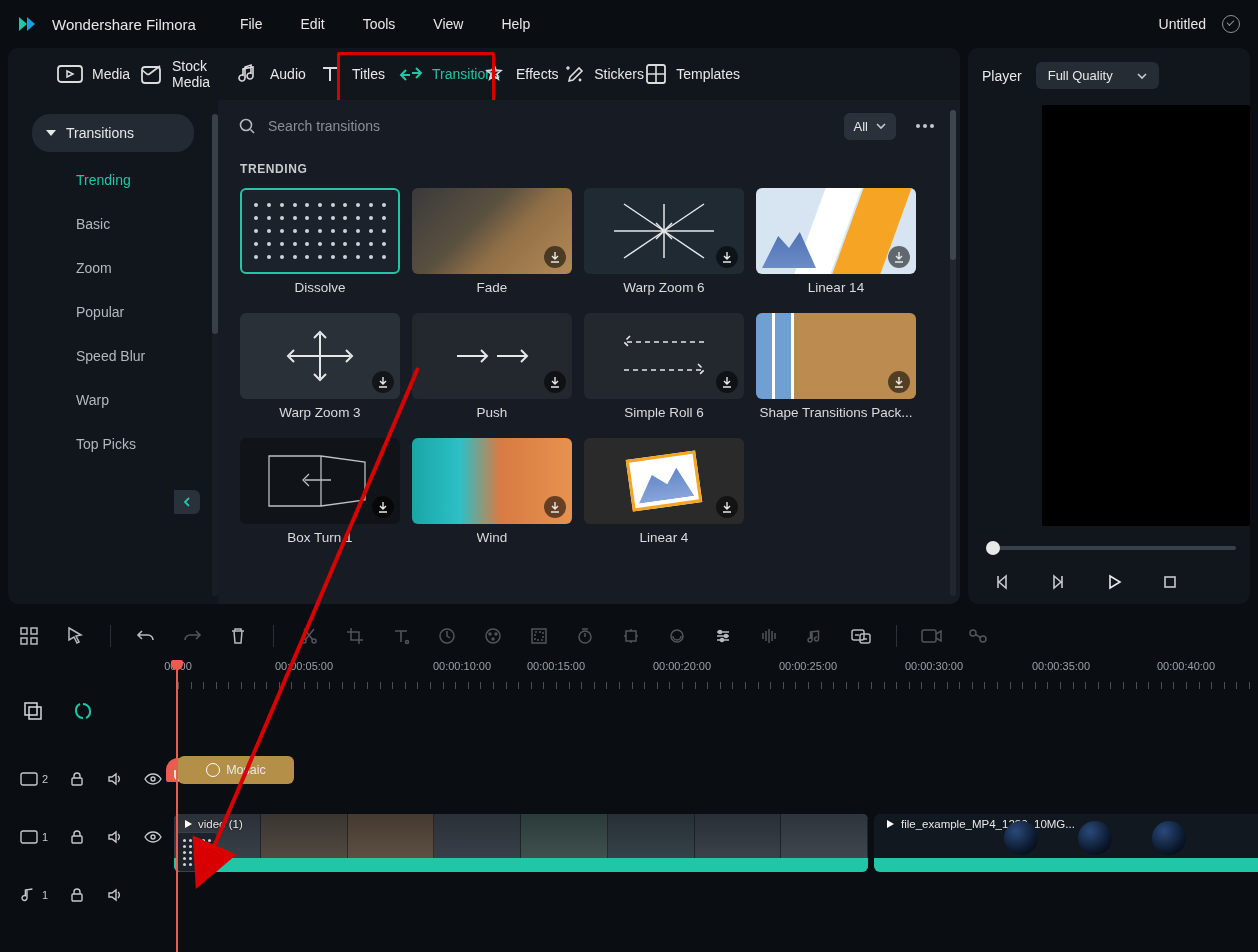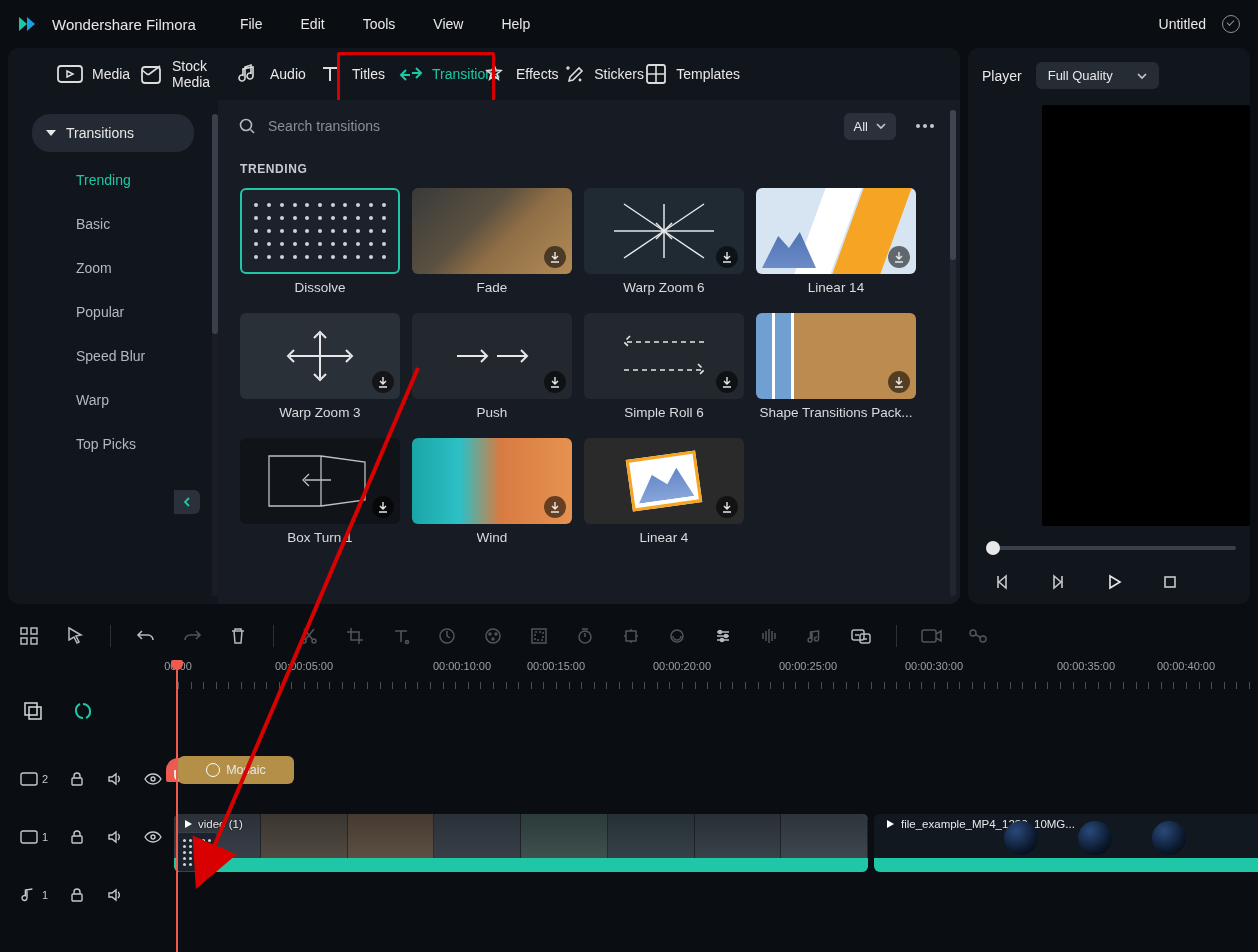--- a/index.html
+++ b/index.html
@@ -752,21 +752,21 @@
         <div class="minor" style="left: 762px;"></div>
         <div class="minor" style="left: 774.6px;"></div>
         <div class="minor" style="left: 787.2px;"></div>
         <div class="minor" style="left: 799.8px;"></div>
         <div class="minor" style="left: 812.4px;"></div>
         <div class="minor" style="left: 825px;"></div>
         <div class="minor" style="left: 837.6px;"></div>
         <div class="minor" style="left: 850.2px;"></div>
         <div class="minor" style="left: 862.8px;"></div>
         <div class="minor" style="left: 875.4px;"></div>
-        <div class="label" style="left: 914px;">00:00:35:00</div>
+        <div class="label" style="left: 889px;">00:00:35:00</div>
         <div class="minor" style="left: 888px;"></div>
         <div class="minor" style="left: 900.6px;"></div>
         <div class="minor" style="left: 913.2px;"></div>
         <div class="minor" style="left: 925.8px;"></div>
         <div class="minor" style="left: 938.4px;"></div>
         <div class="minor" style="left: 951px;"></div>
         <div class="minor" style="left: 963.6px;"></div>
         <div class="minor" style="left: 976.2px;"></div>
         <div class="minor" style="left: 988.8px;"></div>
         <div class="minor" style="left: 1001.4px;"></div>

